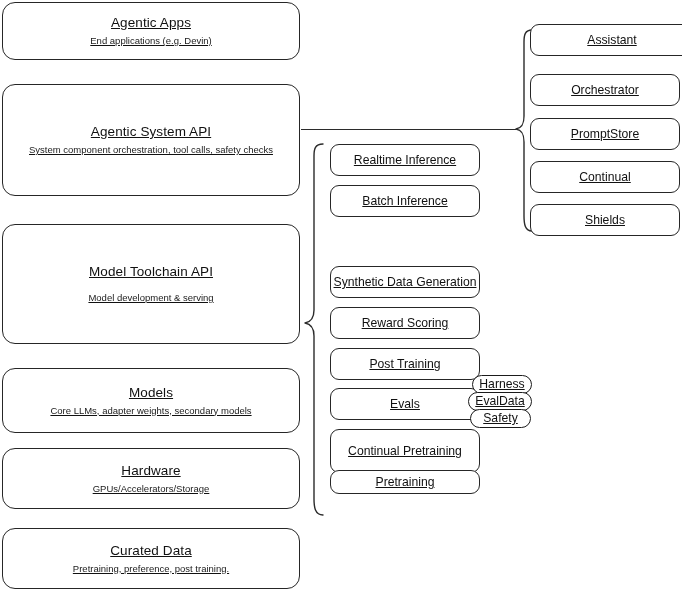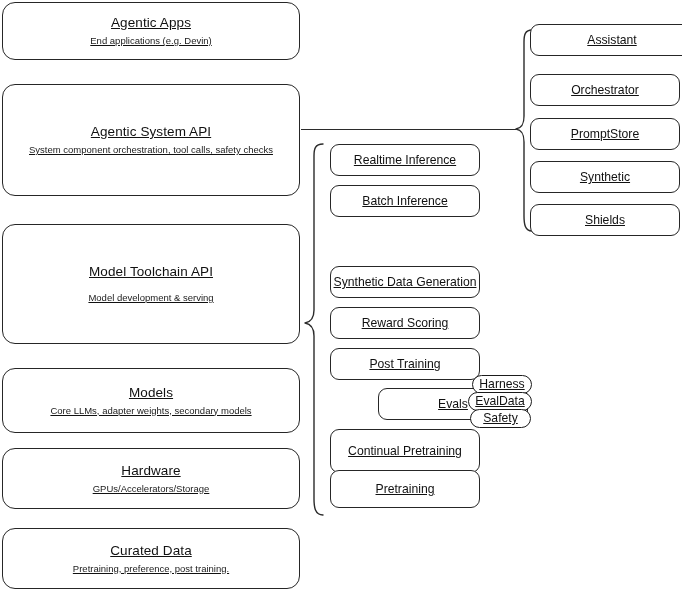--- a/index.html
+++ b/index.html
@@ -134,27 +134,27 @@
   </div>
   <div class="box capsule" style="left:330px; top:266px; width:150px; height:32px;">
     <span>Synthetic Data Generation</span>
   </div>
   <div class="box capsule" style="left:330px; top:307px; width:150px; height:32px;">
     <span>Reward Scoring</span>
   </div>
   <div class="box capsule" style="left:330px; top:348px; width:150px; height:32px;">
     <span>Post Training</span>
   </div>
-  <div class="box capsule" style="left:330px; top:388px; width:150px; height:32px;margin-left:48px;">
+  <div class="box capsule" style="left:330px; top:388px; width:150px; height:32px;">
     <span>Evals</span>
   </div>
   <div class="box capsule" style="left:330px; top:429px; width:150px; height:44px;">
     <span>Continual Pretraining</span>
   </div>
-  <div class="box capsule" style="left:330px; top:470px; width:150px; height:38px;">
+  <div class="box capsule" style="left:330px; top:470px; width:150px; height:24px;">
     <span>Pretraining</span>
   </div>
 
   <div class="box pill" style="left:472px; top:375px; width:60px; height:19px; z-index:5;">
     <span>Harness</span>
   </div>
   <div class="box pill" style="left:468px; top:392px; width:64px; height:19px; z-index:6;">
     <span>EvalData</span>
   </div>
   <div class="box pill" style="left:470px; top:409px; width:61px; height:19px; z-index:7;">
@@ -170,19 +170,19 @@
   <div class="box capsule" style="left:530px; top:24px; width:164px; height:32px;">
     <span>Assistant</span>
   </div>
   <div class="box capsule" style="left:530px; top:74px; width:150px; height:32px;">
     <span>Orchestrator</span>
   </div>
   <div class="box capsule" style="left:530px; top:118px; width:150px; height:32px;">
     <span>PromptStore</span>
   </div>
   <div class="box capsule" style="left:530px; top:161px; width:150px; height:32px;">
-    <span>Synthetic</span>
+    <span>Continual</span>
   </div>
   <div class="box capsule" style="left:530px; top:204px; width:150px; height:32px;">
     <span>Shields</span>
   </div>
 
 </div>
 
 </body></html>

